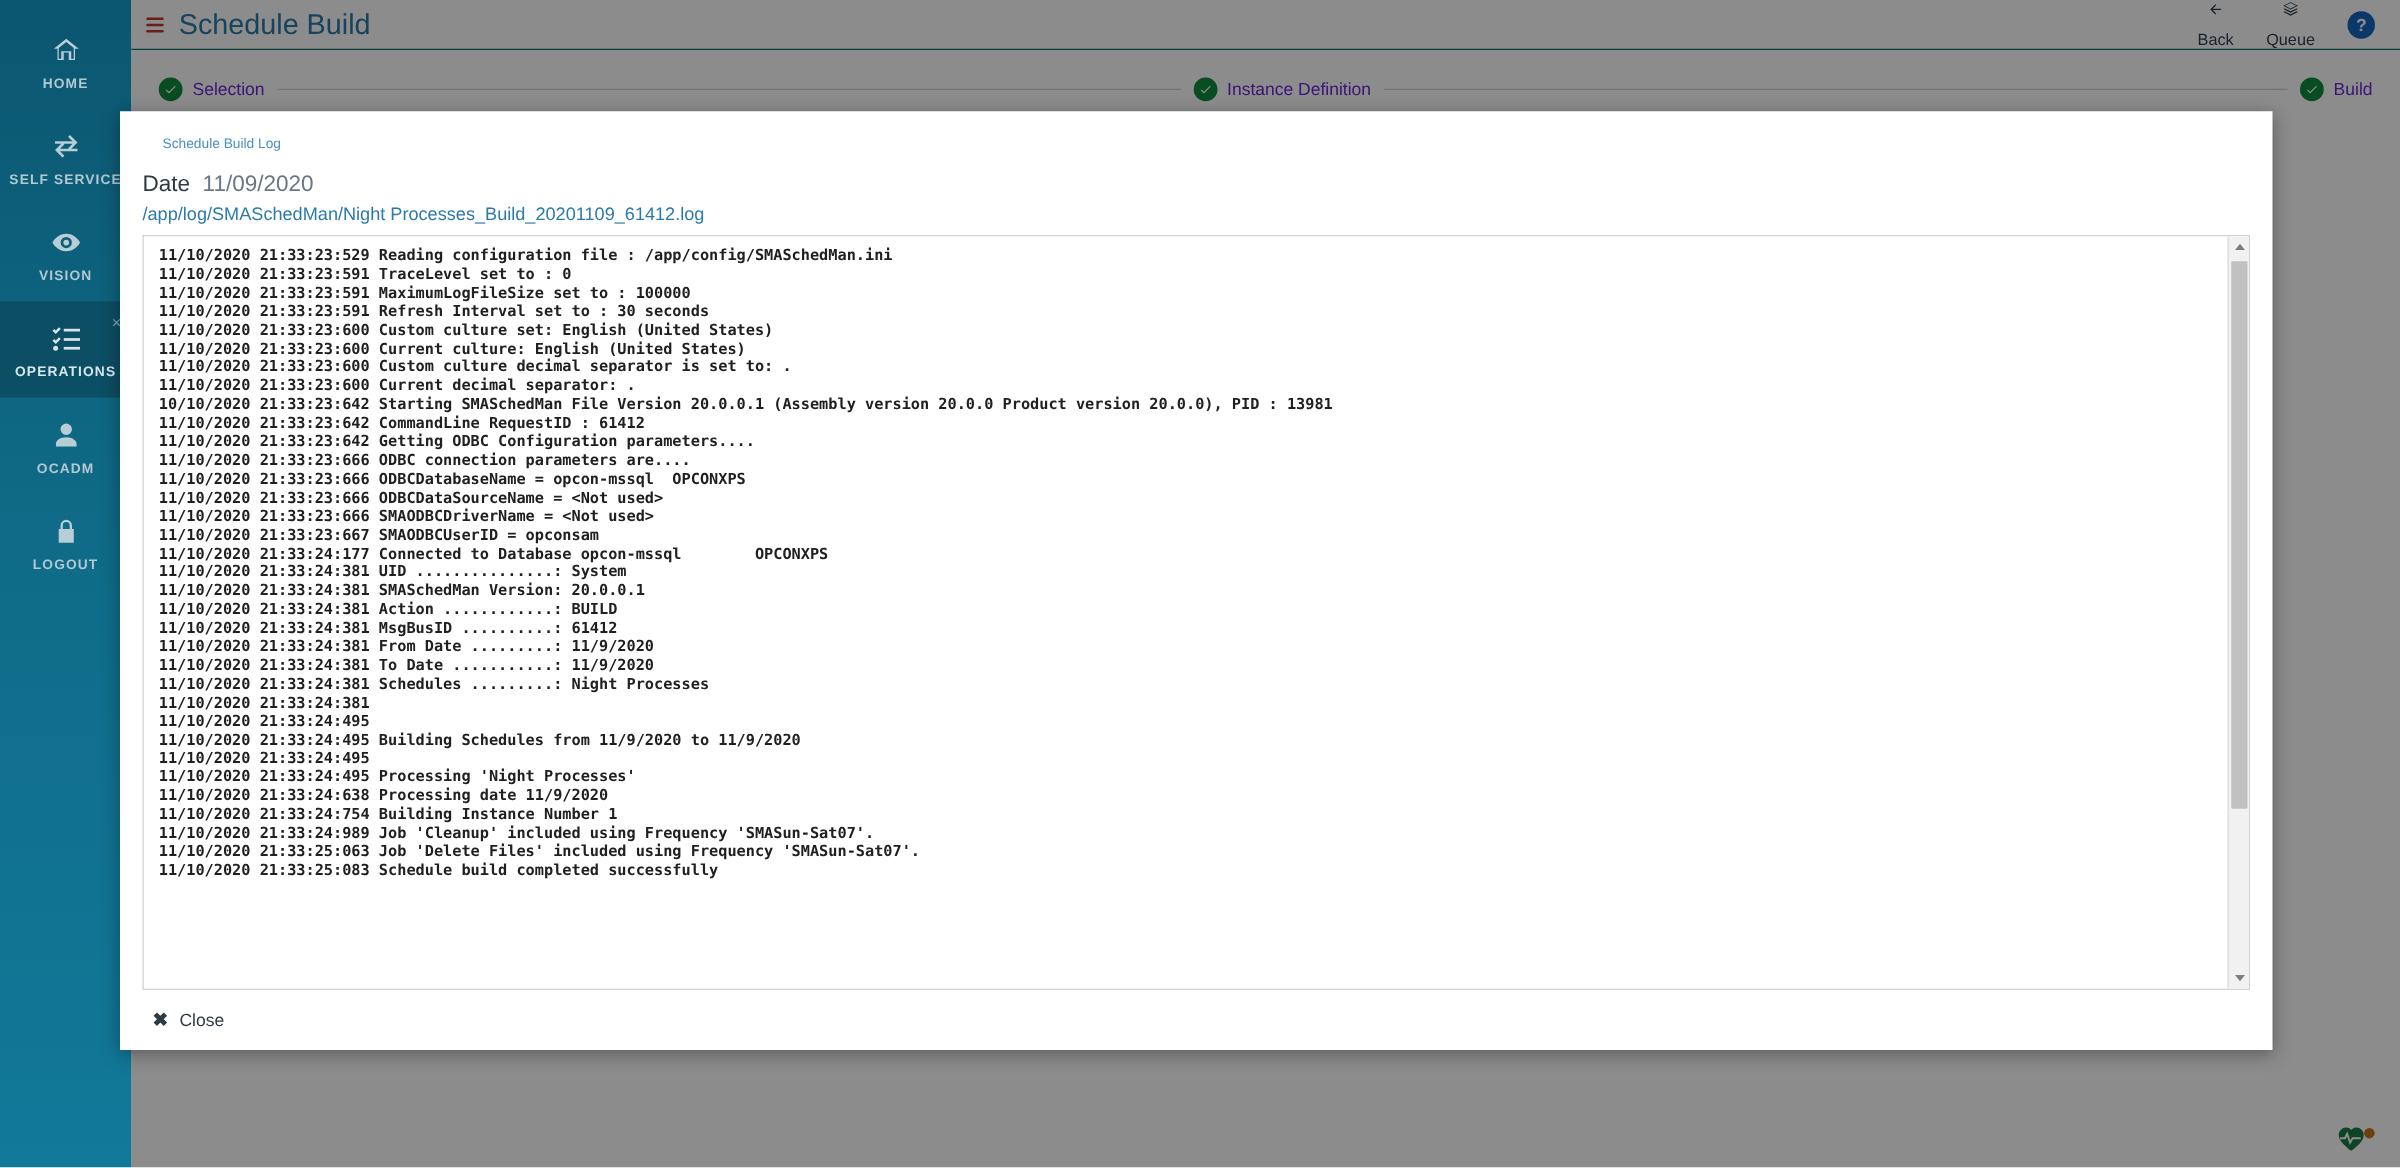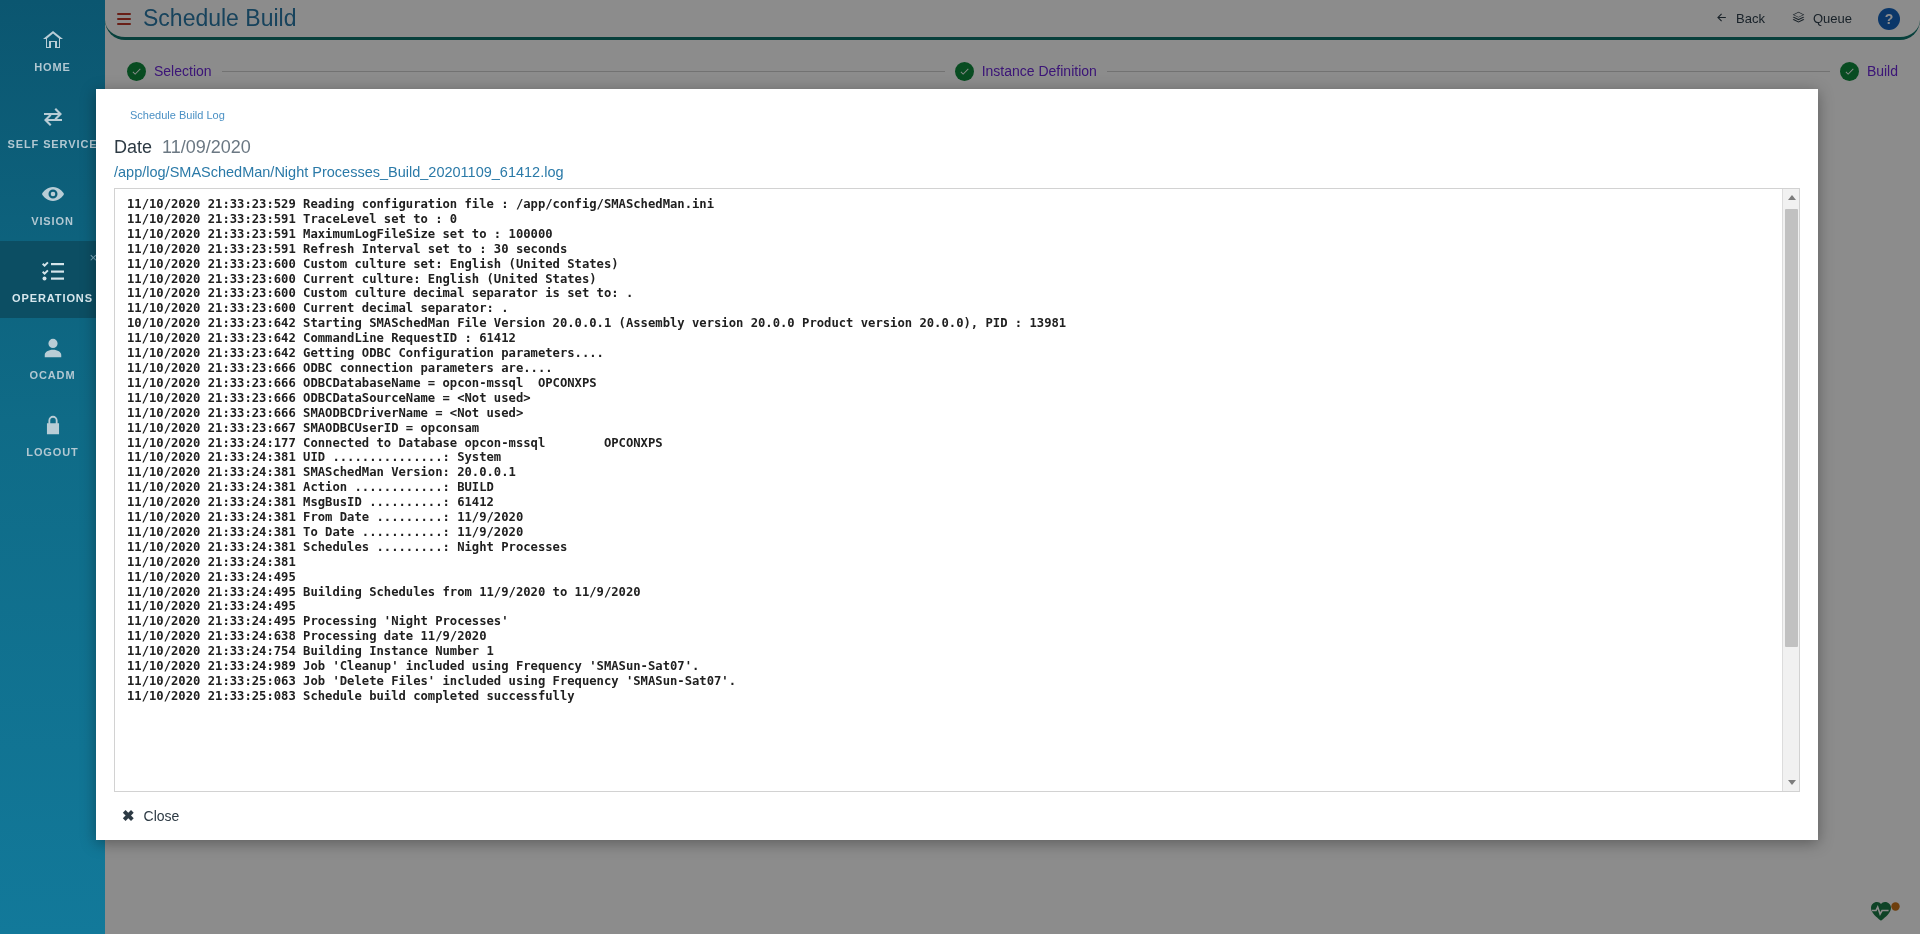--- a/index.html
+++ b/index.html
@@ -44,36 +44,35 @@
 
   
   .main {
     position: absolute; left: 105px; top: 0;
     width: 1815px; height: 934px;
     background: #ffffff;
   }
   .topbar {
     position: relative; height: 40px; width: 100%;
     display: flex; align-items: center; padding: 0 20px 0 12px;
-    border-bottom: 3px solid #0f766e;
-    border-radius: 20px;
+    border-bottom: 1px solid #0f766e;
   }
   .hamburger { width: 14px; margin-right: 12px; }
   .hamburger span {
     display: block; height: 2px; background: #c0392b; margin: 3px 0; border-radius: 1px;
   }
   .page-title {
     font-size: 23px; color: #2b7aa8; font-weight: 400;
   }
   .topbar-right {
     margin-left: auto; display: flex; align-items: center; gap: 26px;
   }
   .tb-act {
     display: flex; align-items: center; gap: 7px;
-    font-size: 13px; color: #30404d; cursor: pointer;
+    font-size: 13px; color: #30404d; cursor: pointer; flex-direction: column;
   }
   .tb-act svg { fill: #2f3e4a; }
   .help-badge {
     width: 22px; height: 22px; border-radius: 50%;
     background: #1565c0; color: #fff;
     display: flex; align-items: center; justify-content: center;
     font-size: 14px; font-weight: bold; cursor: pointer;
   }
 
   

